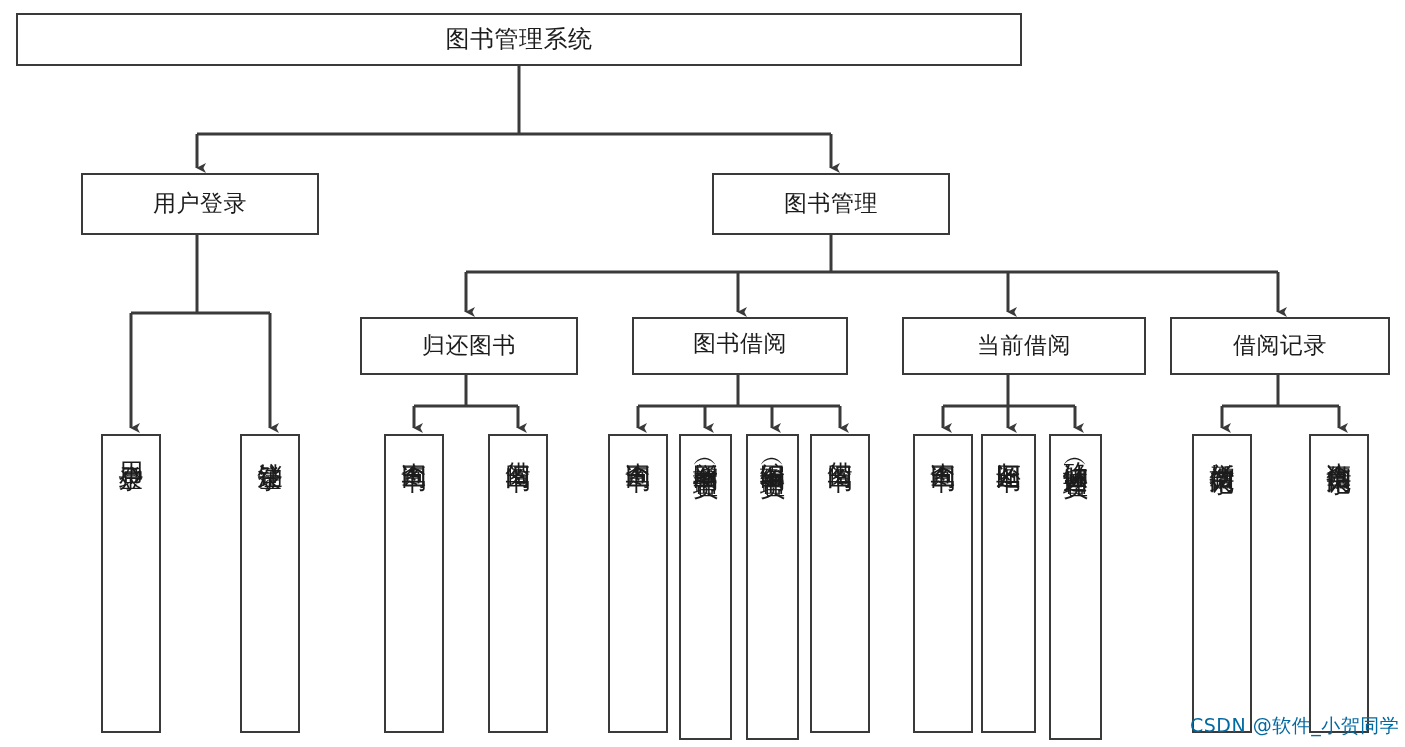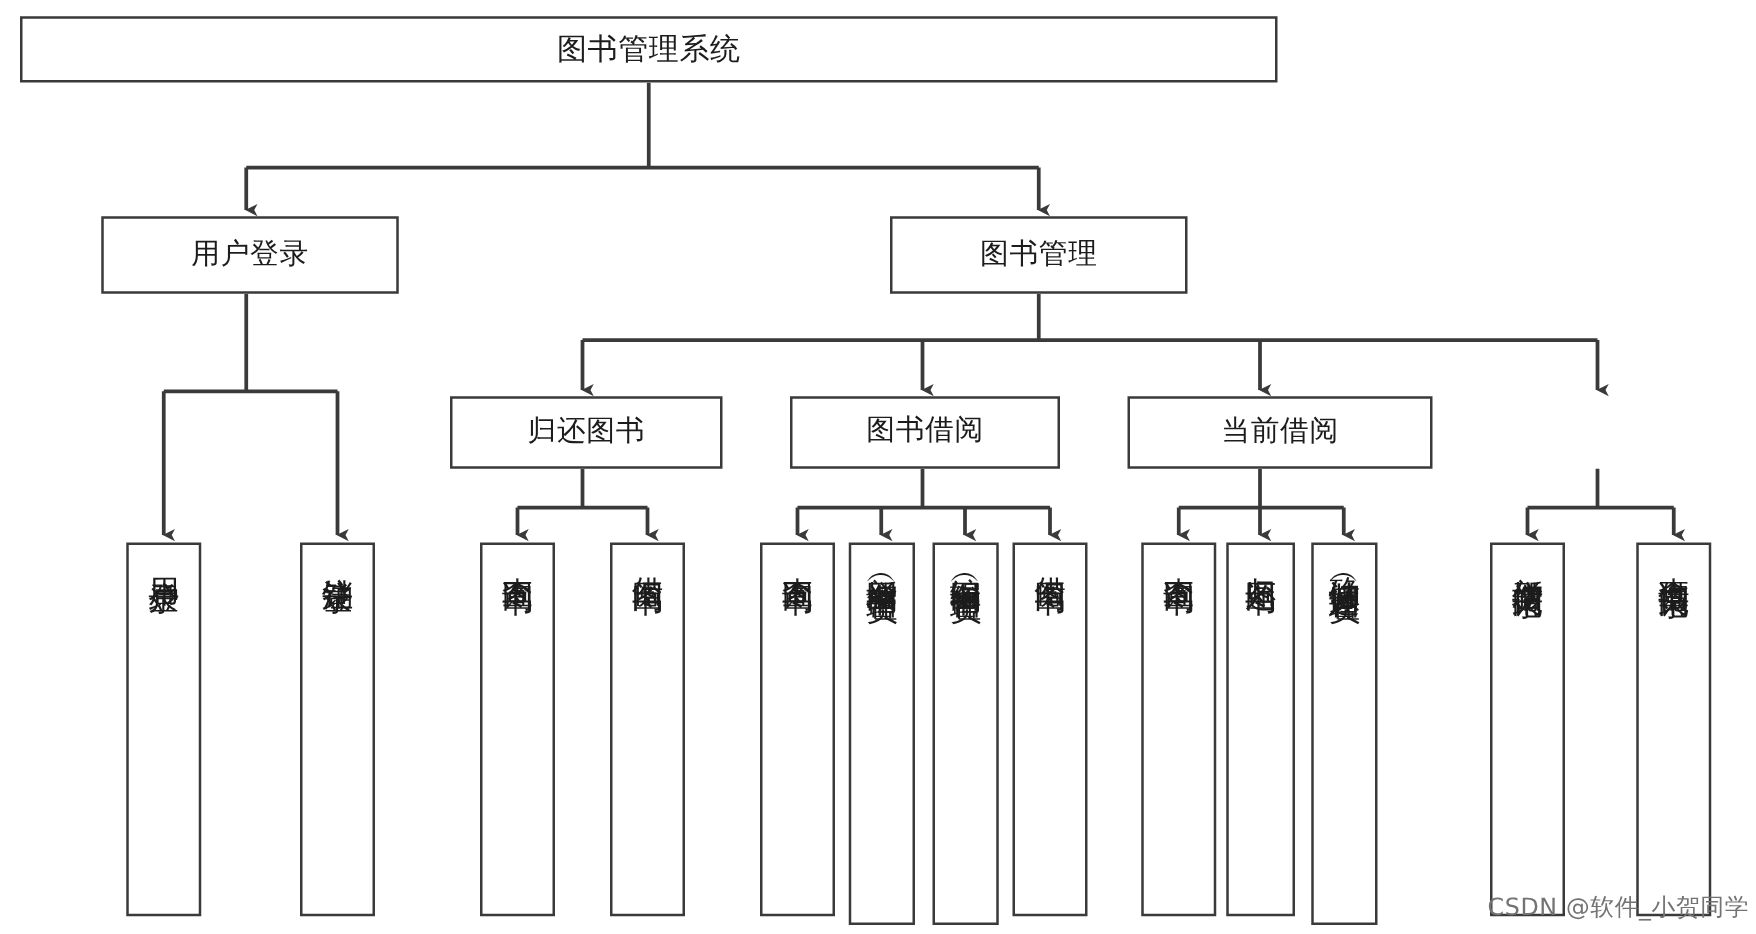--- a/index.html
+++ b/index.html
@@ -57,21 +57,21 @@
     text-orientation: upright;
     font-size: 25px;
     letter-spacing: 2px;
     line-height: 1;
   }
   #watermark {
     position: absolute;
     left: 1190px;
     top: 713px;
     font-size: 19px;
-    color: #737373;
+    color: #0369a1;
     white-space: nowrap;
     letter-spacing: 0.5px;
   }
 </style>
 </head>
 <body>
 
 <div id="canvas">
 
   <svg id="wires" viewBox="0 0 1405 747" xmlns="http://www.w3.org/2000/svg">
@@ -140,20 +140,23 @@
 
   <div class="node h" style="left:360px; top:317px; width:218px; height:58px;">
     <span class="lbl">归还图书</span>
   </div>
   <div class="node h" style="left:632px; top:317px; width:216px; height:58px;font-family:Liberation Mono, monospace;">
     <span class="lbl">图书借阅</span>
   </div>
   <div class="node h" style="left:902px; top:317px; width:244px; height:58px;">
     <span class="lbl">当前借阅</span>
   </div>
+  <div class="node h" style="left:1170px; top:317px; width:220px; height:58px;">
+    <span class="lbl">借阅记录</span>
+  </div>
 
   <div class="node v" style="left:101px; top:434px; width:60px; height:299px;">
     <span class="lbl">用户登录</span>
   </div>
   <div class="node v" style="left:240px; top:434px; width:60px; height:299px;">
     <span class="lbl">注销登录</span>
   </div>
 
   <div class="node v" style="left:384px; top:434px; width:60px; height:299px;">
     <span class="lbl">查询图书</span>

